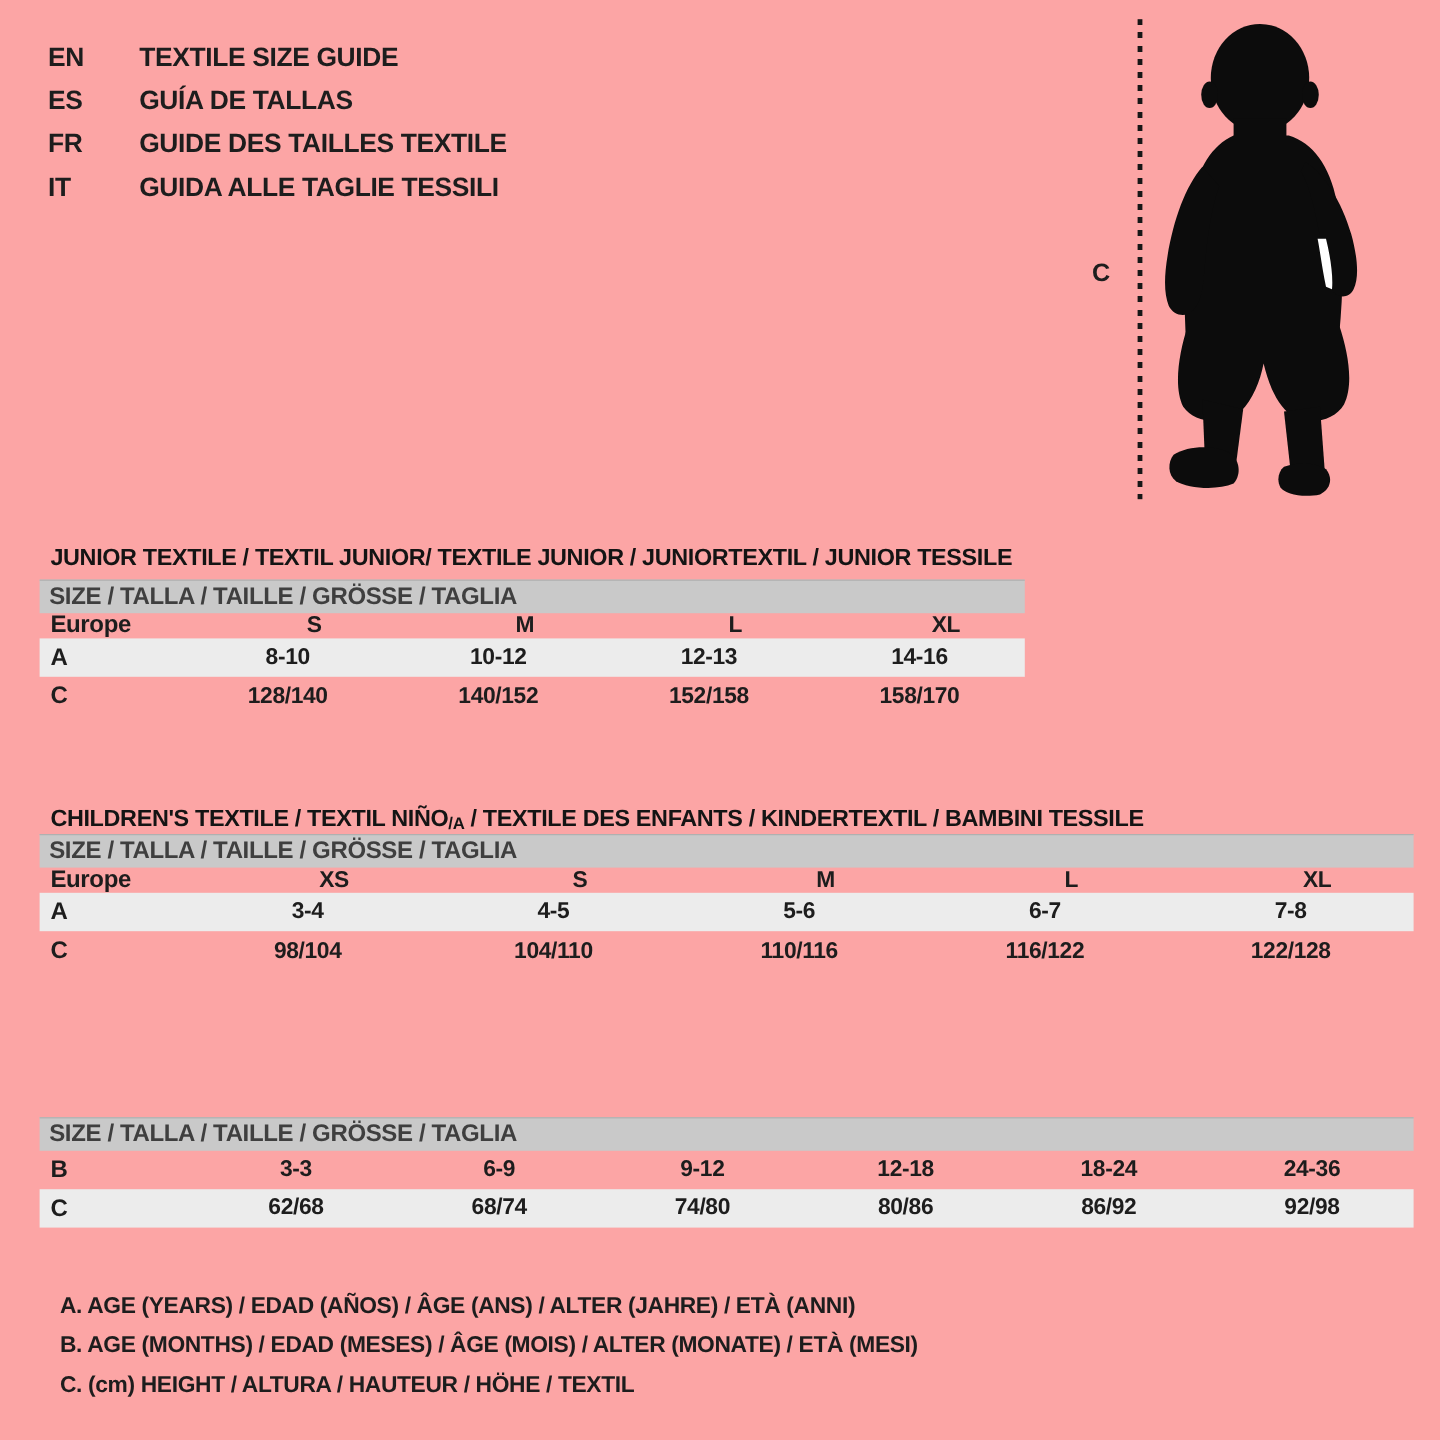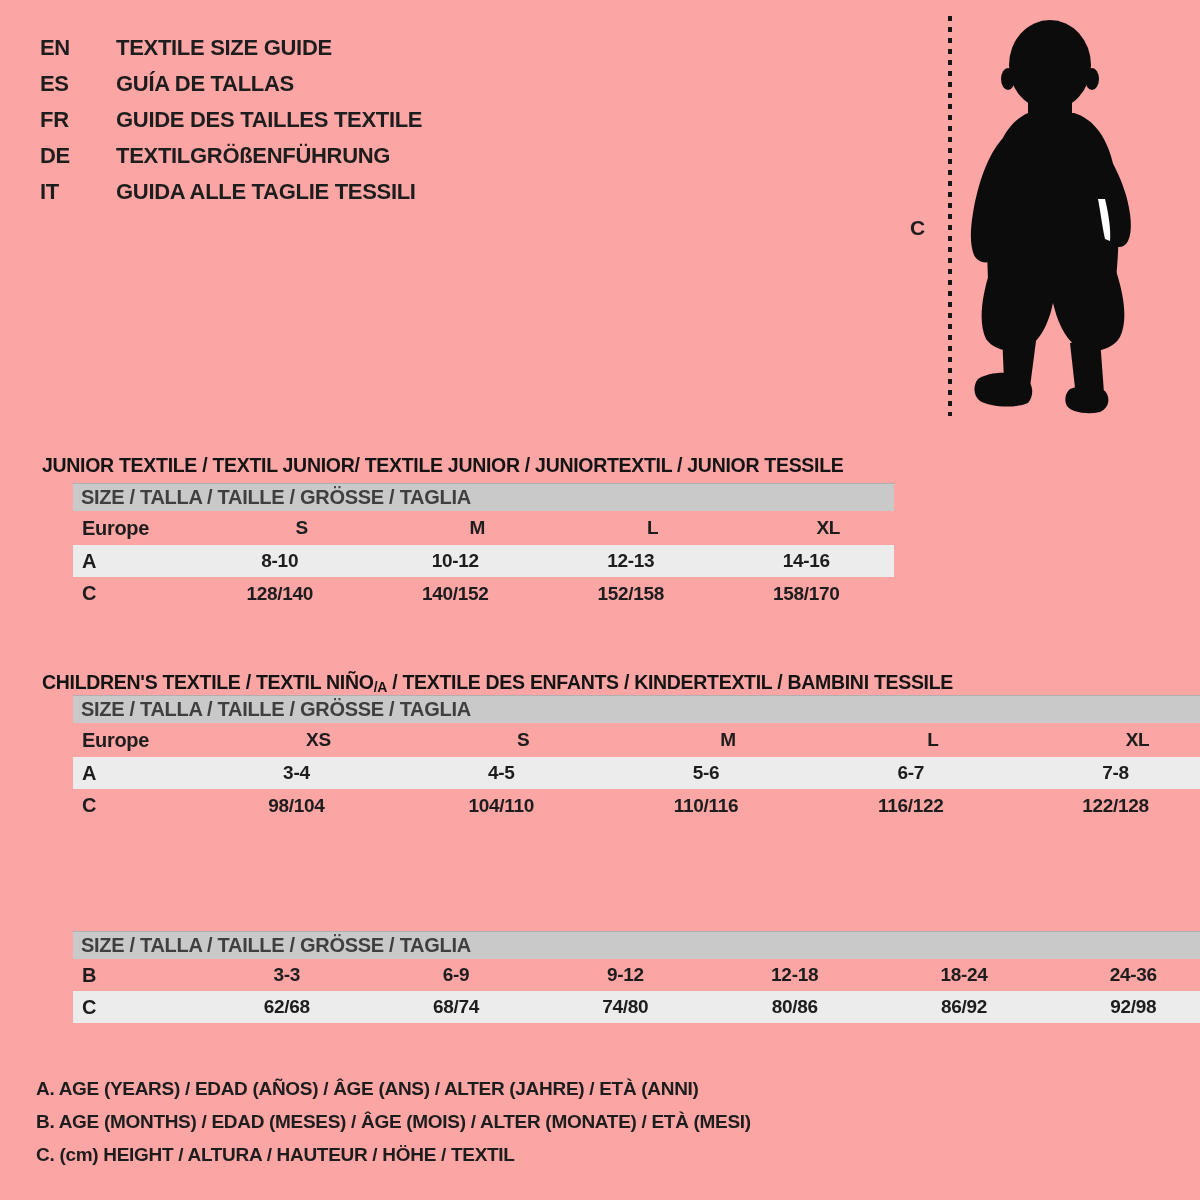--- a/index.html
+++ b/index.html
@@ -19,56 +19,52 @@
     position:absolute;left:948px;top:16px;width:4px;height:400px;
     background:repeating-linear-gradient(to bottom,#161616 0 5px,transparent 5px 11px);
   }
   .c-label{position:absolute;left:910px;top:216px;font-size:21px;}
   .toddler{position:absolute;left:958px;top:13px;width:192px;height:402px;}
   
   .sec-head{position:absolute;left:42px;font-size:19.5px;white-space:nowrap;color:#141414;}
   .sec-head .sub{font-size:14px;position:relative;top:3px;}
   .two-line{line-height:33px;}
   
-  .size-table{position:absolute;left:33px;margin-left:40px;}
+  .size-table{position:absolute;left:33px;}
   .bar{
     height:27px;background:#c9c9c9;border-top:1px solid #b0b0b0;
     color:#3f3f3f;font-size:20px;line-height:27px;padding-left:8px;
   }
   .trow{display:flex;align-items:center;}
   .trow.alt{background:#ececec;}
-  .h35{height:34px;gap:44px;} .h33{height:33px;} .h32{height:32px;}
+  .h35{height:21px;gap:44px;} .h33{height:33px;} .h32{height:32px;}
   .lbl{padding-left:9px;font-size:20px;}
   .lbl-w110{width:110px;} .lbl-w112{width:112px;} .lbl-w120{width:120px;}
   .val{flex:1;text-align:center;font-size:19px;}
   
-  .legend{position:absolute;left:36px;top:1072px;}
+  .legend{position:absolute;left:50px;top:1072px;}
   .legend-line{height:33px;line-height:33px;font-size:19px;white-space:nowrap;}
 </style>
 </head>
 <body>
 
 <div class="page">
 
   <div class="lang-list">
     <div class="lang-row">
       <span class="lang-code">EN</span>
       <span class="lang-title">TEXTILE SIZE GUIDE</span>
     </div>
     <div class="lang-row">
       <span class="lang-code">ES</span>
       <span class="lang-title">GUÍA DE TALLAS</span>
     </div>
     <div class="lang-row">
       <span class="lang-code">FR</span>
       <span class="lang-title">GUIDE DES TAILLES TEXTILE</span>
-    </div>
-    <div class="lang-row">
-      <span class="lang-code">DE</span>
-      <span class="lang-title">TEXTILGRÖßENFÜHRUNG</span>
     </div>
     <div class="lang-row">
       <span class="lang-code">IT</span>
       <span class="lang-title">GUIDA ALLE TAGLIE TESSILI</span>
     </div>
   </div>
 
   <div class="figure">
     <span class="c-label">C</span>
     <div class="dotted-line"></div>

